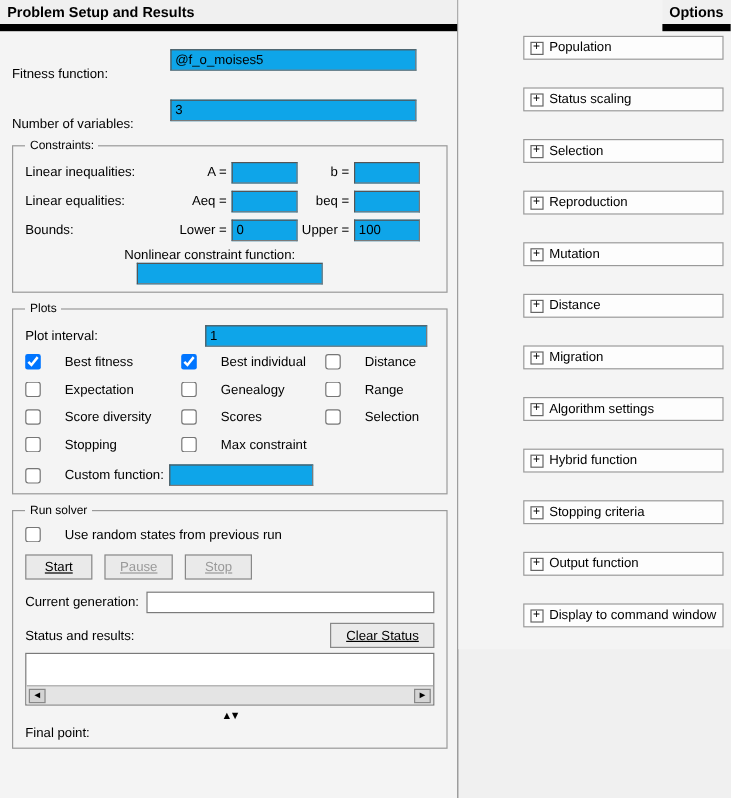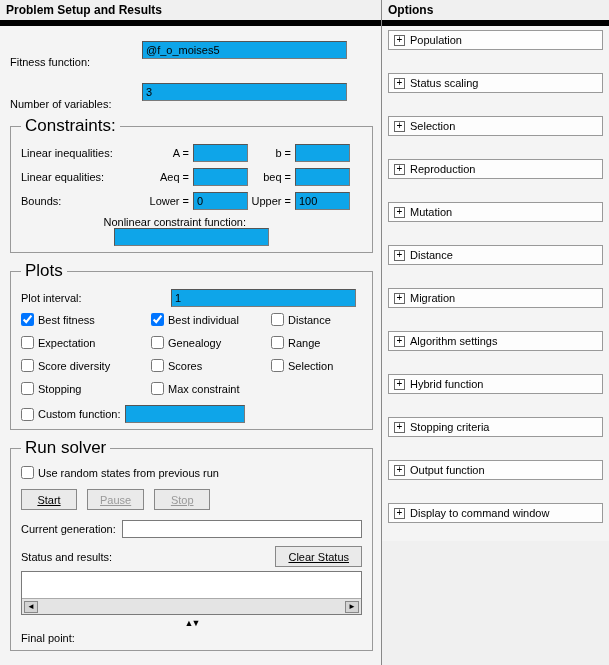--- a/index.html
+++ b/index.html
@@ -20,20 +20,21 @@
   background: #f4f4f4;
   display: flex;
   flex-direction: column;
 }
 .panel-right {
   width: 227px;
   height: 541px;
   background: #f4f4f4;
   display: flex;
   flex-direction: column;
+  align-items: flex-end;
 }
 .panel-header {
   font-weight: bold;
   font-size: 12px;
   padding: 3px 6px;
   background: #f0f0f0;
   border-bottom: 6px solid #000000;
 }
 .body {
   padding: 6px 8px 0 10px;
@@ -62,21 +63,21 @@
 }
 .input-wide { width: 205px; }
 .input-small { width: 55px; }
 fieldset {
   border: 1px solid #999;
   margin: 4px 0 8px 0;
   padding: 8px 10px 6px 10px;
 }
 legend {
   padding: 0 4px;
-  font-size: 17px;
+  font-size: 10px;
 }
 .crow {
   display: grid;
   grid-template-columns: 120px 52px 58px 44px 58px;
   align-items: center;
   margin-bottom: 6px;
 }
 .crow .alabel { text-align: right; padding-right: 4px; }
 .crow2 {
   display: flex;
@@ -92,21 +93,21 @@
 .plots-row .plabel { width: 150px; }
 .chk-grid {
   display: grid;
   grid-template-columns: 130px 120px 90px;
   row-gap: 10px;
   margin-top: 6px;
 }
 .chk {
   display: flex;
   align-items: center;
-  gap: 4px;
+  gap: 20px;
 }
 .chk input[type="checkbox"] {
   width: 13px; height: 13px;
 }
 .custom-row {
   display: flex;
   align-items: center;
   gap: 4px;
   margin-top: 10px;
 }

